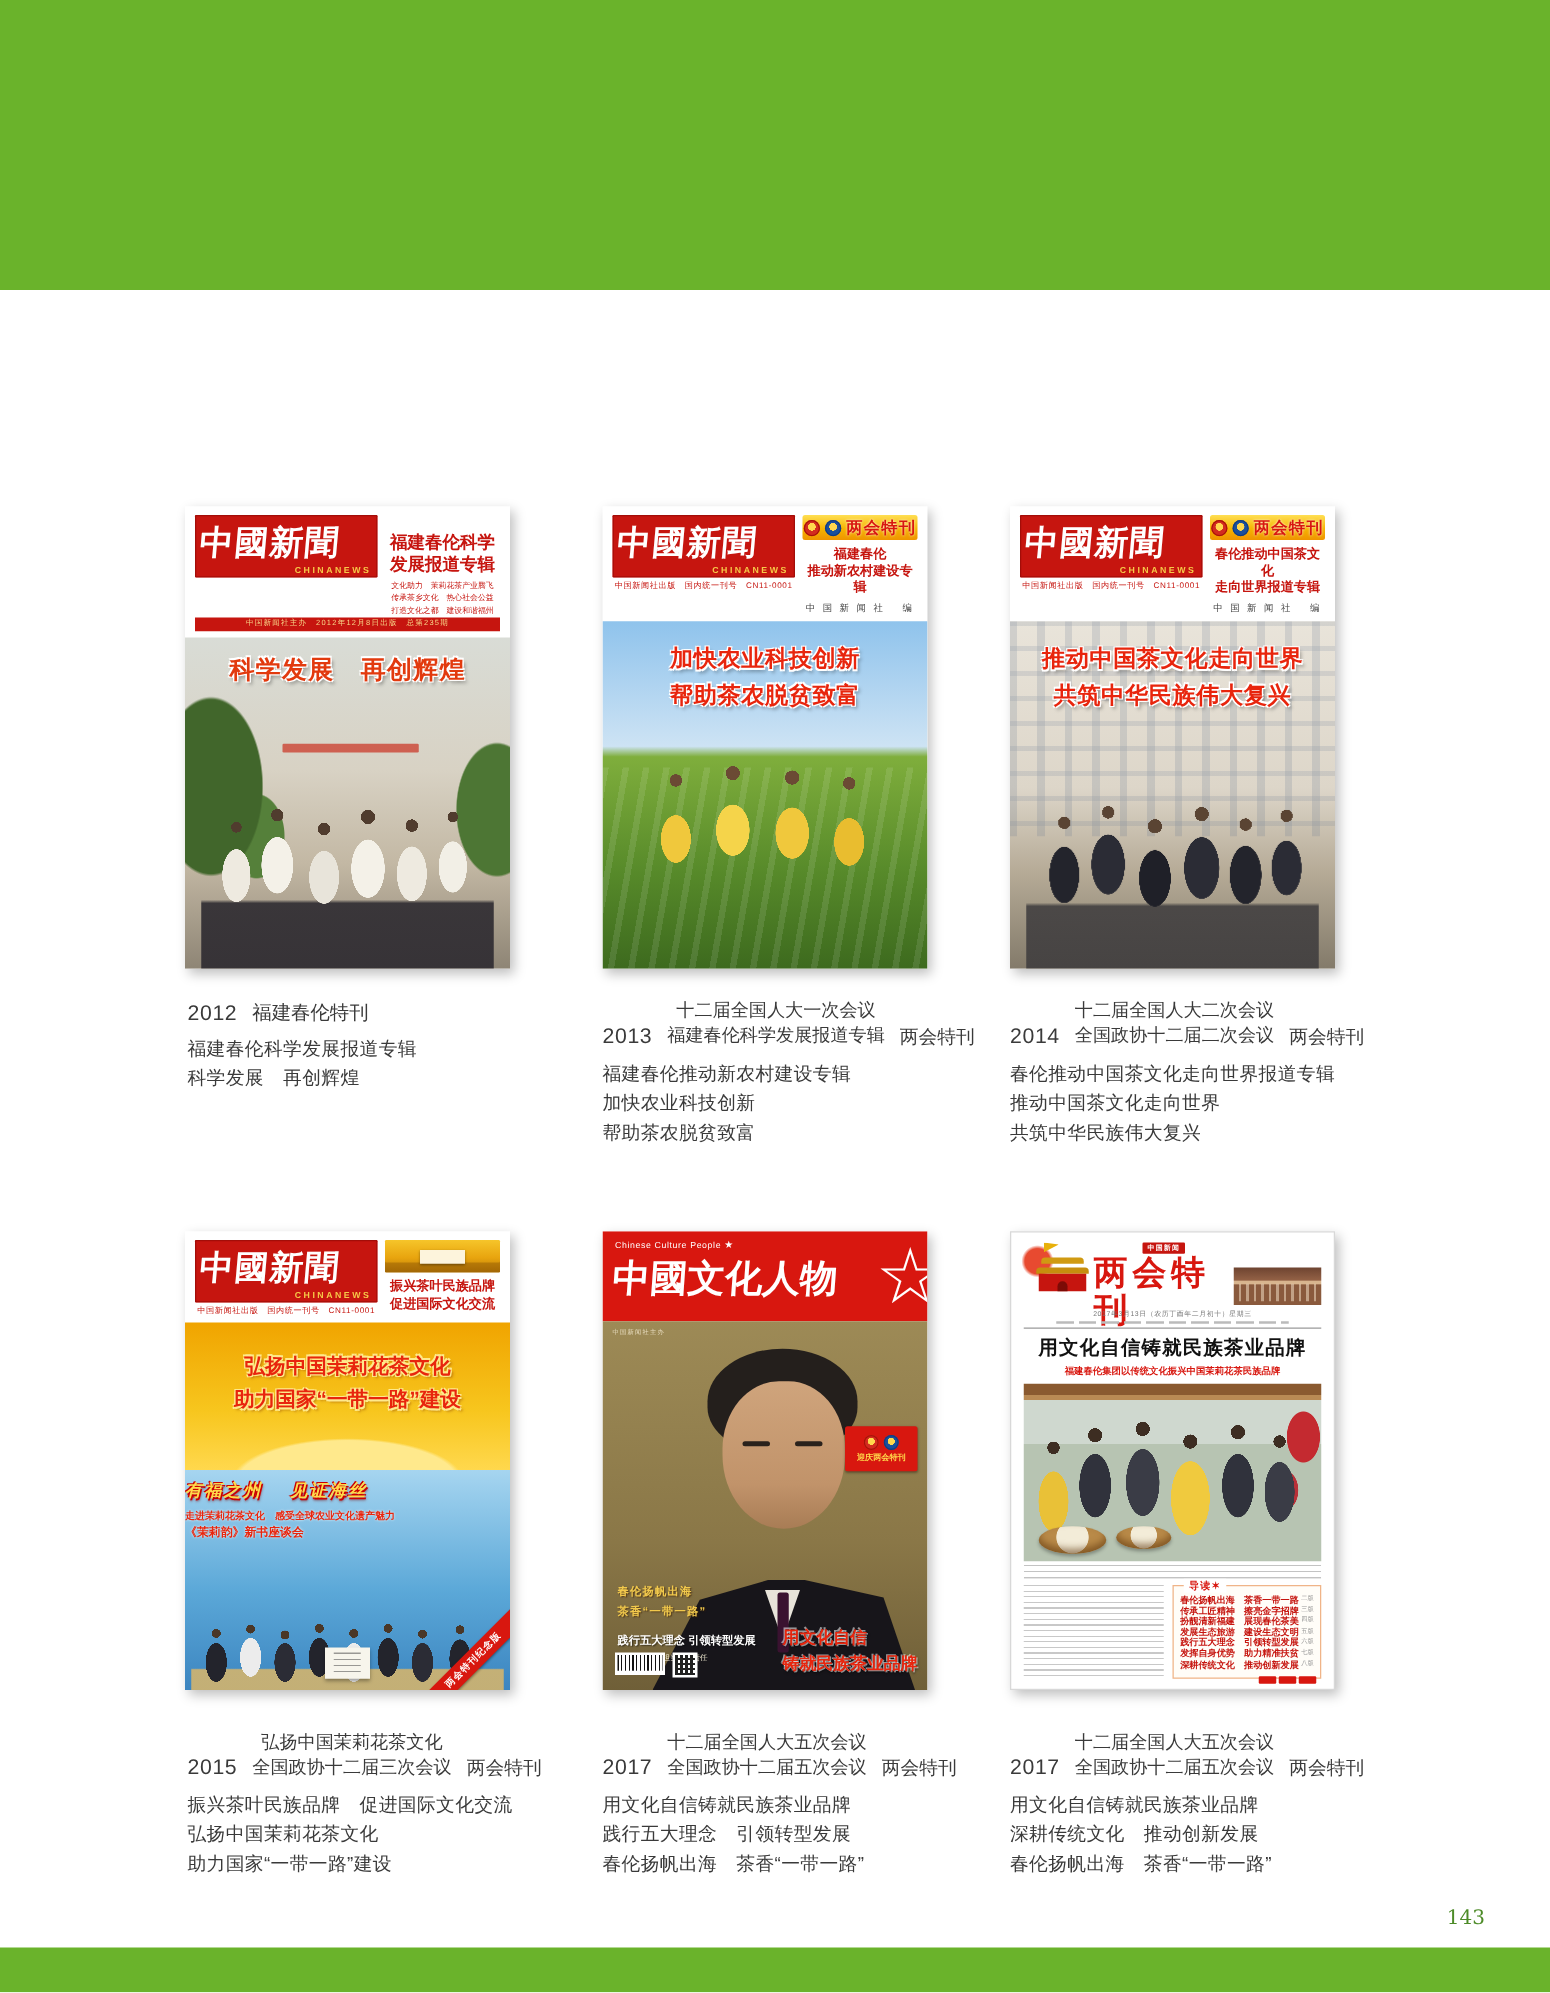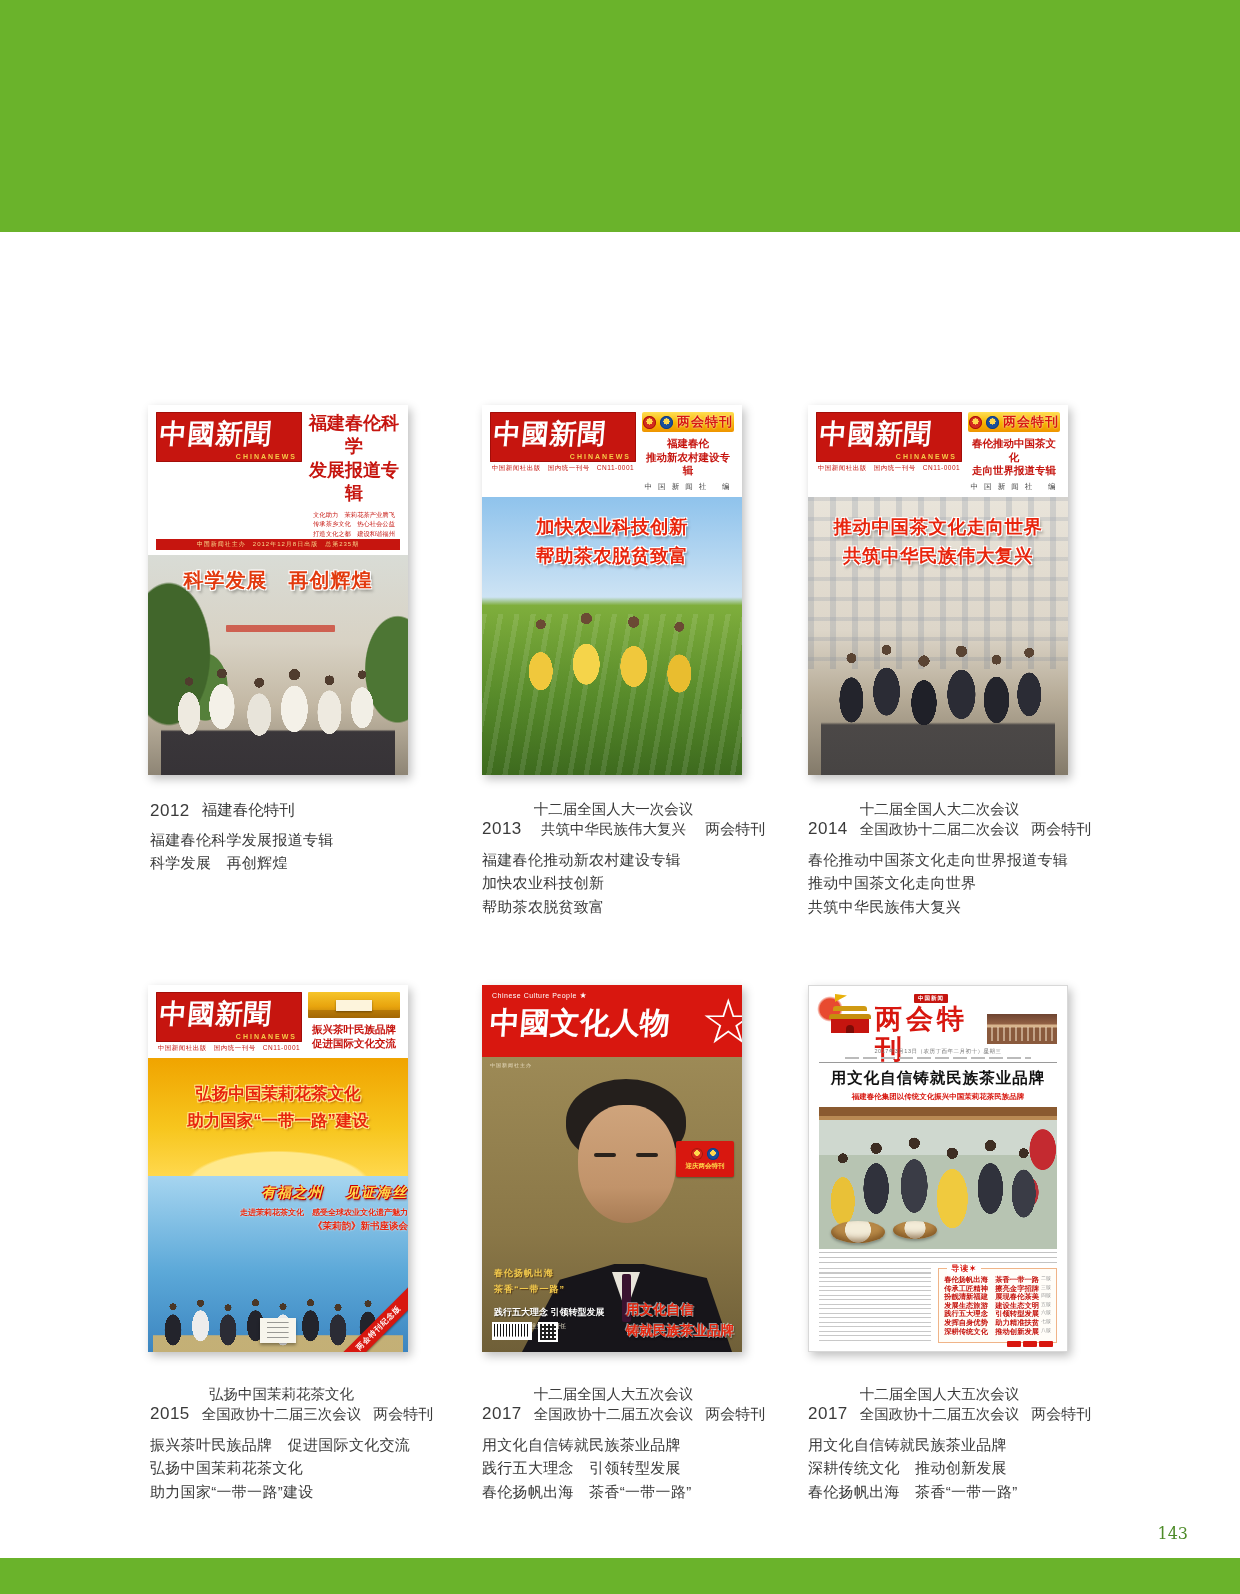--- a/index.html
+++ b/index.html
@@ -24,21 +24,21 @@
   
   .mhead{padding:7px 8px 0 8px;display:flex;gap:6px}
   .logoblk{width:146px;flex:0 0 auto}
   .logobox{background:#c6150f;height:50px;position:relative;border-radius:1px;box-shadow:inset 0 0 0 1px #a30d08}
   .logocn{color:#fff;font-size:27px;font-weight:bold;white-space:nowrap;padding:4px 3px 0 4px;
           font-family:"DejaVu Serif",serif;transform:skewX(-5deg);letter-spacing:1px}
   .logoen{position:absolute;right:5px;bottom:2px;color:#f6c948;font-size:7px;font-weight:bold;letter-spacing:2px}
   .stripA{margin:0 8px;background:#c6150f;color:#f8d88a;font-size:6px;height:11px;line-height:11px;text-align:center;letter-spacing:1px}
   .stripB{margin-top:2px;color:#c6150f;font-size:6.5px;text-align:center;letter-spacing:.5px;white-space:nowrap}
   .headcol{flex:1;display:flex;flex-direction:column;align-items:center}
-  .topicL{color:#c6150f;font-weight:bold;font-size:18px;line-height:1.3;text-align:center;margin-top:0}
+  .topicL{color:#c6150f;font-weight:bold;font-size:14px;line-height:1.3;text-align:center;margin-top:12px}
   .bullets{color:#c6150f;font-size:6.3px;line-height:1.55;text-align:center;margin-top:4px}
   .gbanner{display:flex;align-items:center;justify-content:center;gap:4px;width:100%;height:20px;
            background:linear-gradient(180deg,#ffdf53 0%,#f6b400 55%,#ef9400 100%);border-radius:2px}
   .emb{width:13px;height:13px;border-radius:50%;flex:0 0 auto}
   .emb.nat{background:radial-gradient(circle at 50% 42%,#ffd84d 0 30%,#d32b1f 32% 100%);box-shadow:inset 0 0 0 1px #a81208}
   .emb.cpp{background:radial-gradient(circle at 50% 42%,#ffd84d 0 30%,#1a4f9c 32% 100%);box-shadow:inset 0 0 0 1px #123c80}
   .gbtext{color:#d8170f;font-size:13px;font-weight:bold;letter-spacing:1px;text-shadow:0 0 2px rgba(255,255,255,.9)}
   .topicS{color:#c6150f;font-weight:bold;font-size:10.5px;line-height:1.3;text-align:center;margin-top:5px}
   .editor{color:#444;font-size:7.5px;margin-top:4px;letter-spacing:2px}
 
@@ -111,21 +111,21 @@
   .minibuild{width:100%;height:26px;border-radius:1px;
       background:linear-gradient(180deg,#f6c52a 0%,#e8a40e 55%,#b97a08 100%);
       box-shadow:inset 0 -8px 0 rgba(120,70,0,.35);position:relative}
   .minibuild:after{content:"";position:absolute;left:30%;top:30%;width:40%;height:45%;background:#fdf4dc;box-shadow:0 1px 2px rgba(0,0,0,.4)}
   .c4body{flex:1;display:flex;flex-direction:column;position:relative;margin-top:5px}
   .c4gold{height:118px;position:relative;
       background:radial-gradient(160px 60px at 50% 108%,#ffe98c 0 55%,transparent 58%),
                  linear-gradient(180deg,#f0a400 0%,#f7c61e 60%,#ffd84d 100%)}
   .hl4{position:absolute;top:22px;left:0;right:0;text-align:center;font-size:16.5px;font-weight:bold;line-height:1.65;
        color:#e8250d;text-shadow:-1px -1px 0 #ffe98c,1px -1px 0 #ffe98c,-1px 1px 0 #ffe98c,1px 1px 0 #ffe98c,2px 2px 2px rgba(140,60,0,.5)}
-  .c4blue{flex:1;position:relative;text-align:right;
+  .c4blue{flex:1;position:relative;text-align:left;
       background:linear-gradient(180deg,#a6d5f0 0%,#5ba8d8 55%,#3c85c0 100%)}
   .script4{margin-top:8px;font-size:13.5px;font-weight:bold;font-style:italic;letter-spacing:2px;color:#ffd94a;
       text-shadow:1px 1px 0 #c00,-1px -1px 0 #c00,1px 2px 2px rgba(120,0,0,.6);font-family:"DejaVu Serif",serif}
   .sub41{margin-top:5px;font-size:8px;font-weight:bold;color:#e8250d;text-shadow:0 0 2px #fff}
   .sub42{margin-top:2px;font-size:9.5px;font-weight:bold;color:#e8250d;text-shadow:0 0 2px #fff}
   .crowd4{position:absolute;left:2%;right:2%;bottom:0;height:58px;
      background:
       radial-gradient(5px 5px at 8% 22%,#4a3727 70%,transparent 71%),
       radial-gradient(5px 5px at 19% 16%,#4a3727 70%,transparent 71%),
       radial-gradient(5px 5px at 30% 24%,#4a3727 70%,transparent 71%),
@@ -487,21 +487,21 @@
       <span class="cap-title">福建春伦特刊</span>
     </div>
     <div class="cap-lines pre">福建春伦科学发展报道专辑
 科学发展　再创辉煌</div>
   </div>
 
   <div class="caption capB capr1">
     <div class="cap-top">
       <span class="cap-year">2013</span>
       <span class="cap-meeting pre">十二届全国人大一次会议
-共筑中华民族伟大复兴</span>
+福建春伦科学发展报道专辑</span>
       <span class="cap-tag">两会特刊</span>
     </div>
     <div class="cap-lines pre">福建春伦推动新农村建设专辑
 加快农业科技创新
 帮助茶农脱贫致富</div>
   </div>
 
   <div class="caption capC capr1">
     <div class="cap-top">
       <span class="cap-year">2014</span>

